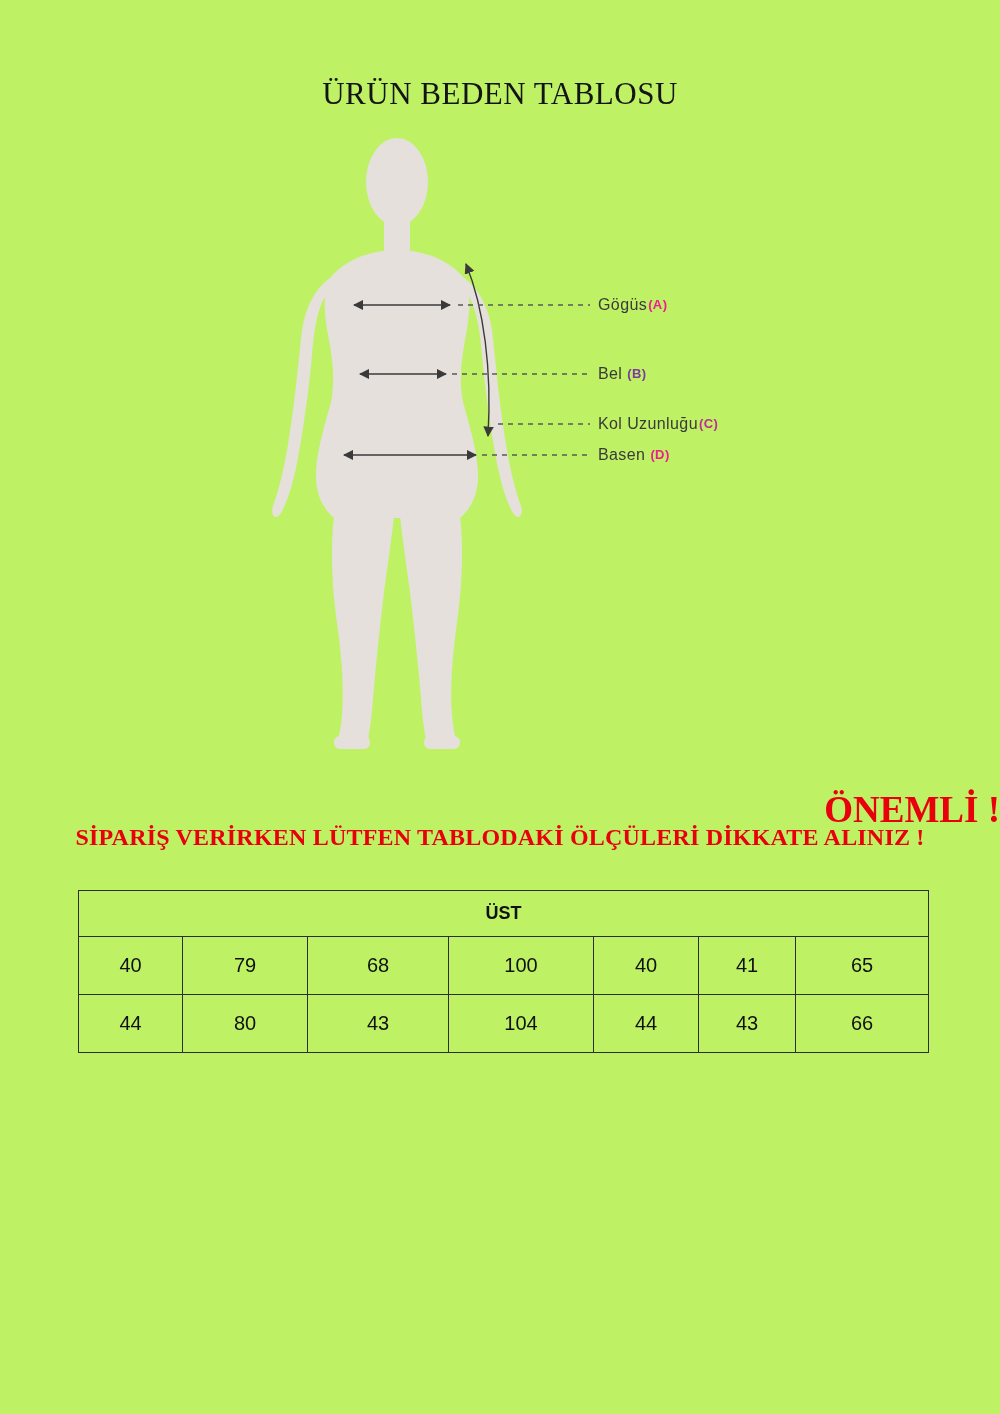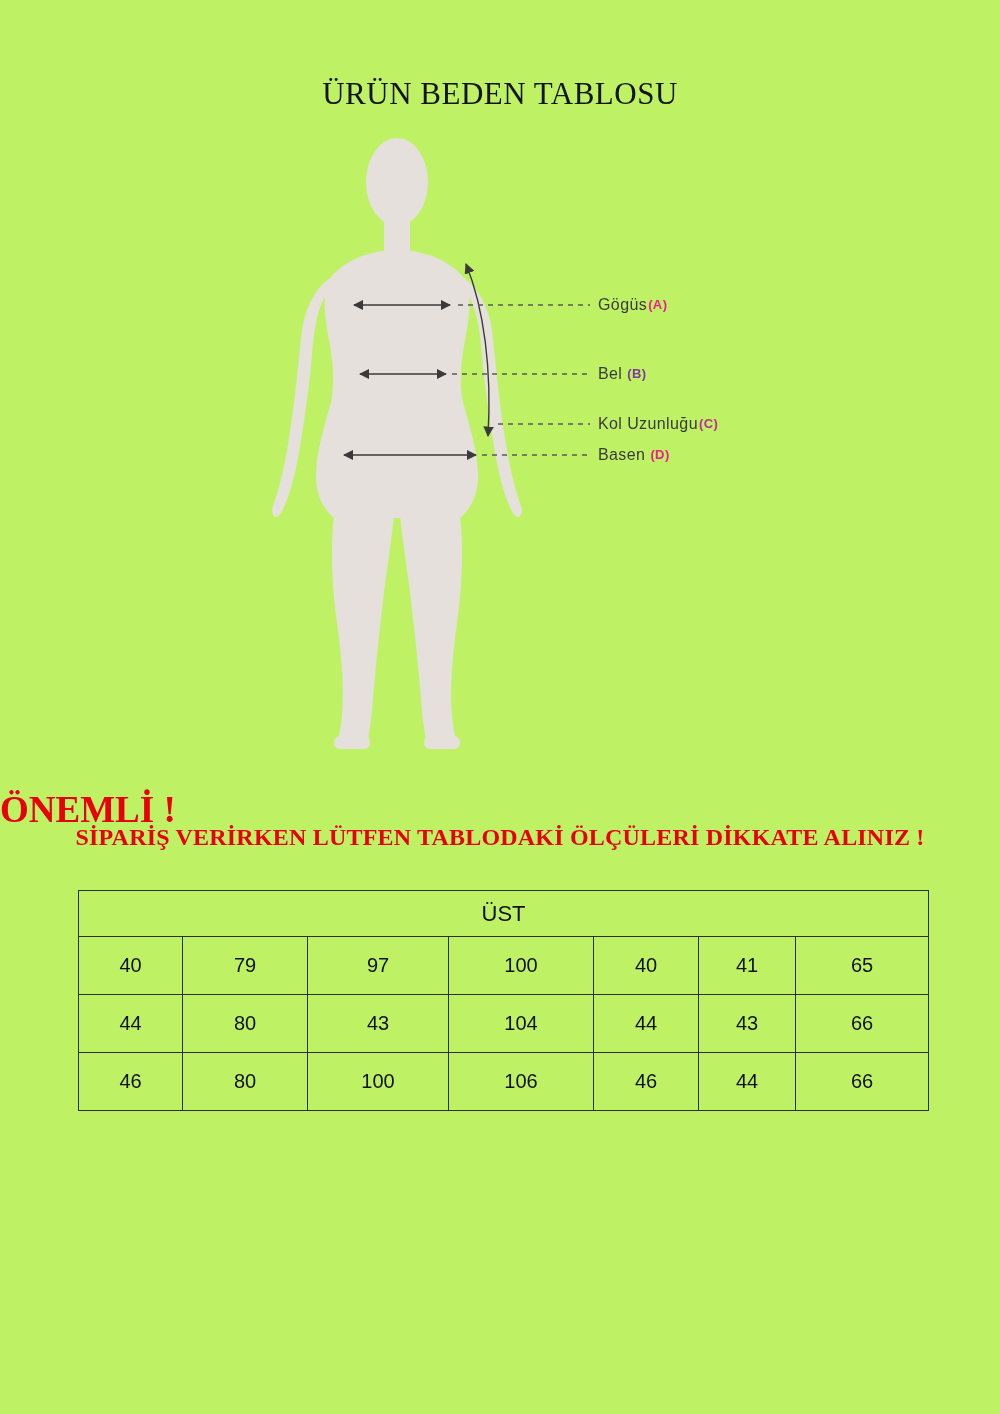--- a/index.html
+++ b/index.html
@@ -56,25 +56,26 @@
   .letter-b { color: #7d3a9e; margin-left: 5px; }
   .letter-c { color: #c22a98; margin-left: 1px; }
   .letter-d { color: #ee1d8d; margin-left: 5px; }
 
   
   .notice-heading {
     position: absolute;
     top: 788px;
     left: 0;
     width: 100%;
-    text-align: left;
+    text-align: right;
     font-family: "Liberation Serif", serif;
     font-weight: 700;
     font-size: 37px;
     color: #e8000d;
+    padding-left: 48px;
   }
   .notice-sub {
     position: absolute;
     top: 824px;
     left: 0;
     width: 100%;
     text-align: center;
     font-family: "Liberation Serif", serif;
     font-weight: 700;
     font-size: 24px;
@@ -93,22 +94,22 @@
   }
   .size-table th, .size-table td {
     border: 1px solid #2e2e2e;
     text-align: center;
     vertical-align: middle;
     color: #111;
     padding: 0 4px;
   }
   .size-table th.group-header {
     height: 46px;
-    font-size: 22px;
-    font-weight: 400;
+    font-size: 18px;
+    font-weight: 700;
     margin-top: 17px;
   }
   .size-table thead tr.col-headers th {
     height: 72px;
     font-size: 20px;
     font-weight: 700;
     white-space: pre-line;
     line-height: 1.25;
   }
   .size-table tbody td {
@@ -202,40 +203,31 @@
     </colgroup>
     <thead>
       <tr>
         <th colspan="7" class="group-header">ÜST</th>
       </tr>
     </thead>
     <tbody id="size-table-body">
         <tr>
           <td>40</td>
           <td>79</td>
-          <td>97</td>
+          <td>68</td>
           <td>100</td>
           <td>40</td>
           <td>41</td>
           <td>65</td>
         </tr>
         <tr>
           <td>44</td>
           <td>80</td>
           <td>43</td>
           <td>104</td>
           <td>44</td>
           <td>43</td>
           <td>66</td>
         </tr>
-        <tr>
-          <td>46</td>
-          <td>80</td>
-          <td>100</td>
-          <td>106</td>
-          <td>46</td>
-          <td>44</td>
-          <td>66</td>
-        </tr>
       </tbody>
   </table>
 
 </div>
 
 </body></html>

